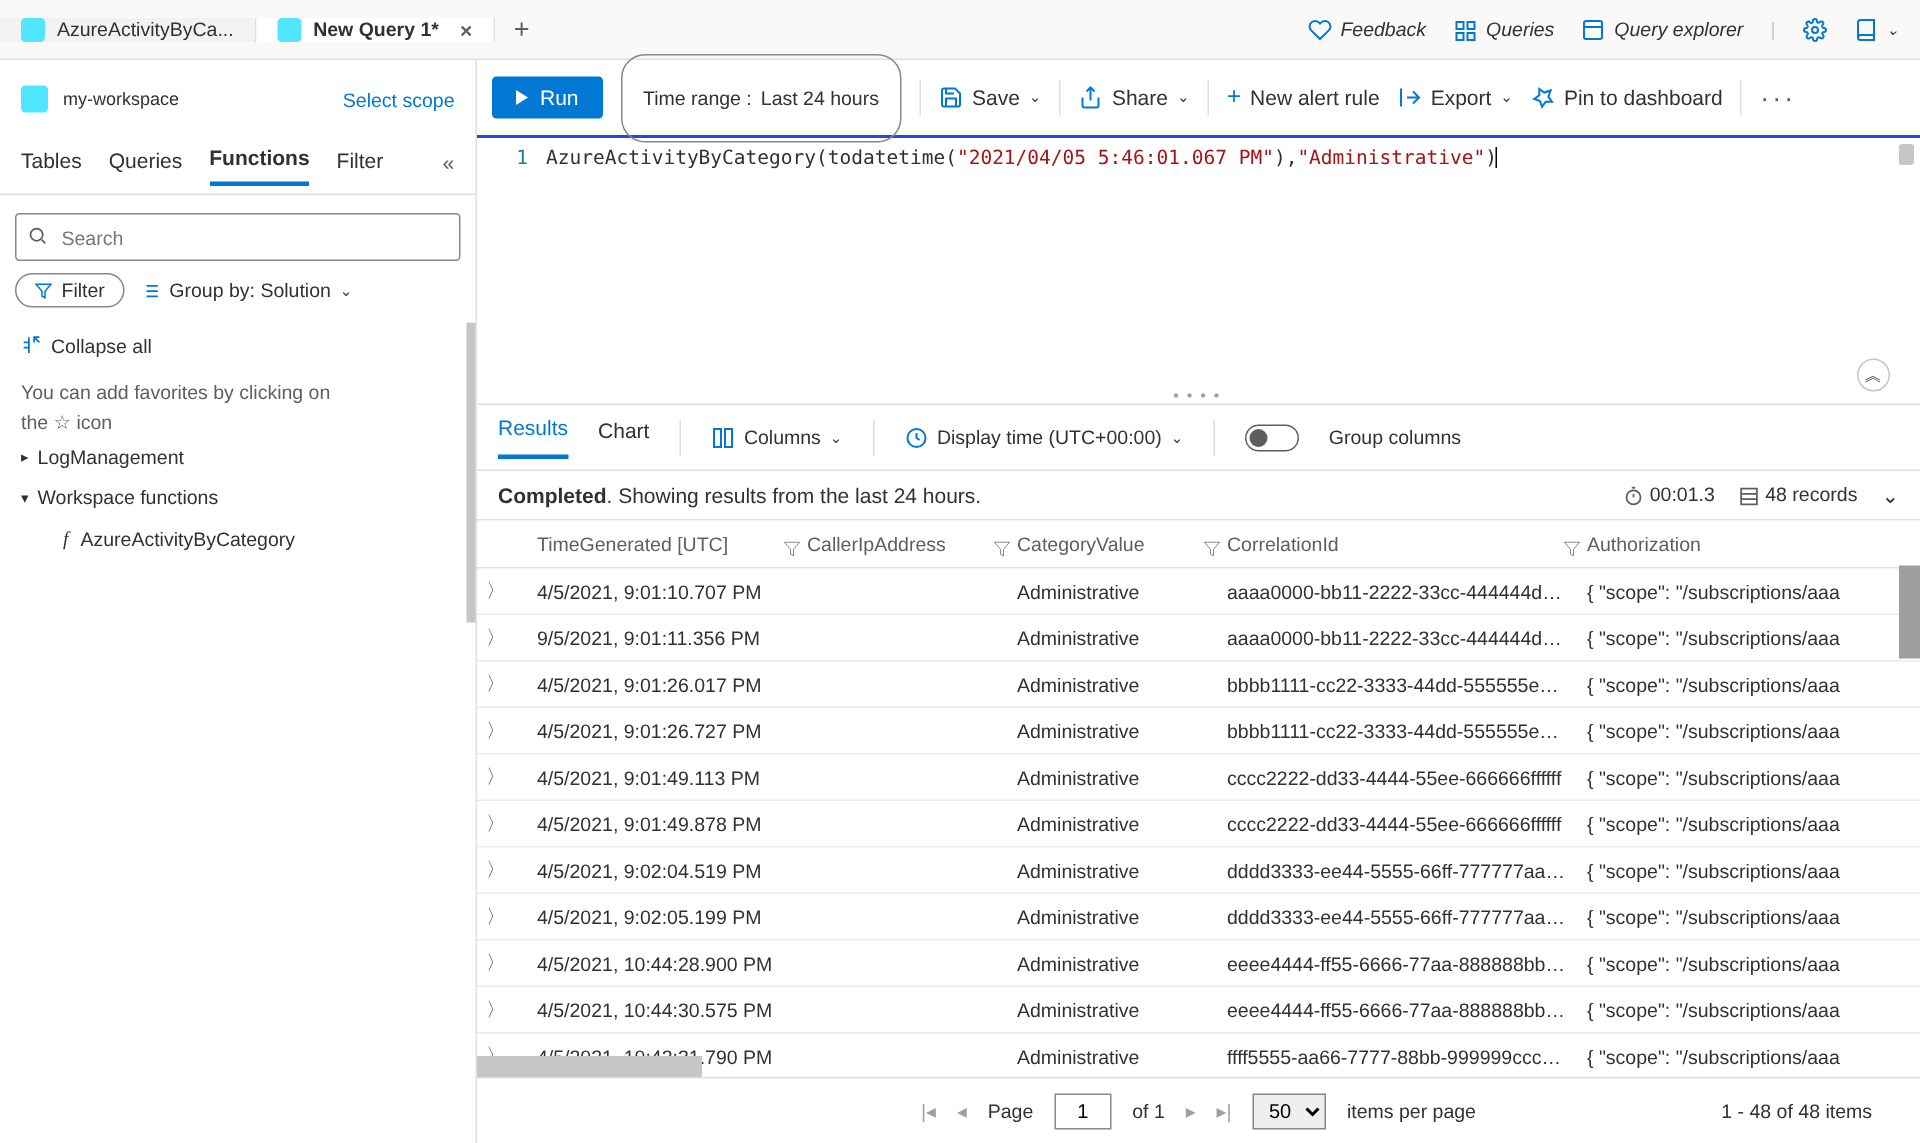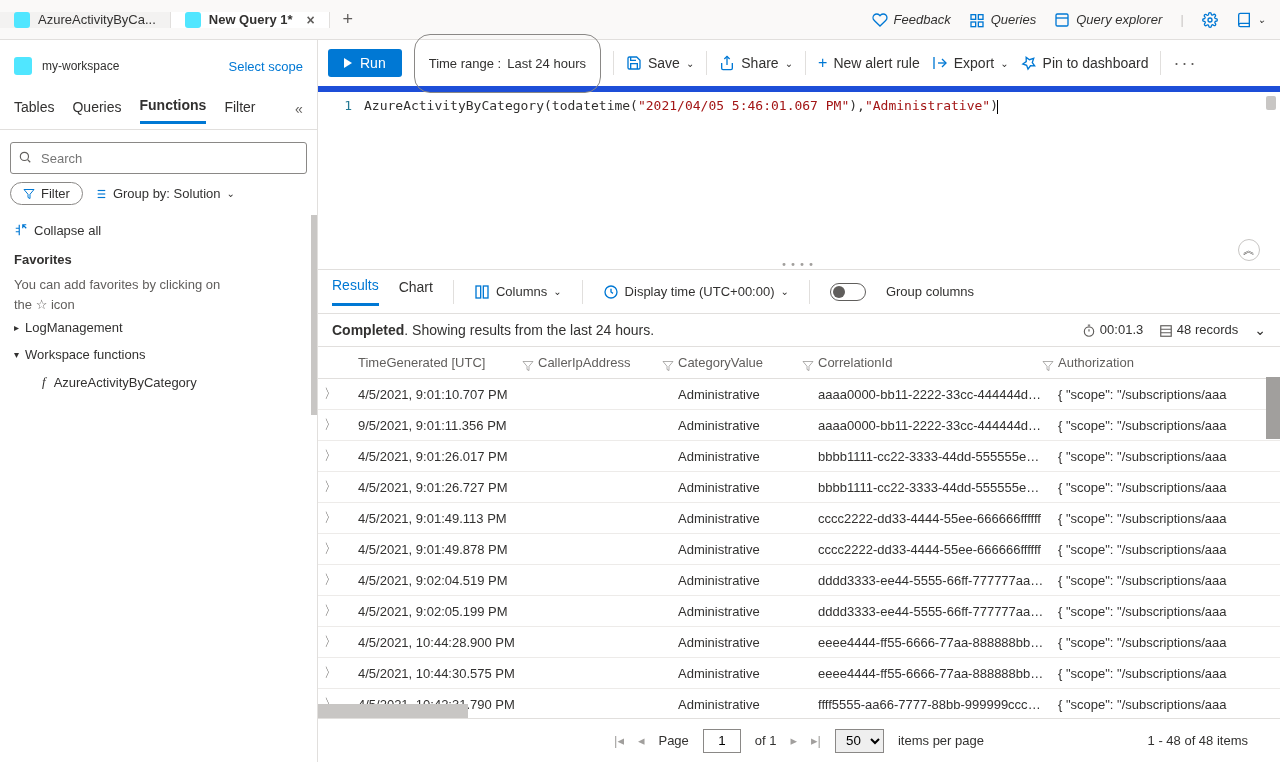--- a/index.html
+++ b/index.html
@@ -84,21 +84,21 @@
   .tree .node .caret { font-size:10px;}
   .tree .leaf { padding-left:28px; display:flex; align-items:center; gap:8px; padding-top:6px;}
   .fx { font-style:italic; font-family: "Times New Roman", serif;}
   .side-scrollbar {
     position:absolute; right:0; top:0; width:6px; height:200px; background:#c8c6c4;
   }
 
   
   .right-pane { flex:1; display:flex; flex-direction:column; position:relative;}
   .toolbar {
-    height:52px; display:flex; align-items:center; padding:0 10px; gap:12px; border-bottom:6px solid #1d4ed8;
+    height:52px; display:flex; align-items:center; padding:0 10px; gap:12px; border-bottom:2px solid #1d4ed8;
     font-size:14px;
   }
   .btn-run {
     background:#0078d4; color:#fff; border:none; border-radius:3px; padding:6px 16px;
     display:flex; align-items:center; gap:8px; font-size:14px; cursor:pointer;
   }
   .btn-run .tri {
     width:0;height:0;border-left:8px solid #fff;border-top:5px solid transparent;border-bottom:5px solid transparent;}
   .time-pill {
     border:1px solid #8a8886; border-radius:16px; padding:21px 14px; font-size:13px;
@@ -297,21 +297,20 @@
       </div>
     </div>
     <div class="tree">
       <div class="side-scrollbar"></div>
       <div class="collapse-all">
         <svg width="14" height="14" viewBox="0 0 24 24" fill="none" stroke="#0078d4" stroke-width="2">
             <path d="M9 3v18M3 9h6M3 15h6M15 3l6 6M21 3h-6v6"></path>
           </svg>
         <span>Collapse all</span>
       </div>
-      <h4>Favorites</h4>
       <div class="hint">
         <span>You can add favorites by clicking on</span><br>
         <span>the ☆ icon</span>
       </div>
       <div class="node">
         <span class="caret">▸</span>
         <span>LogManagement</span>
       </div>
       <div class="node">
         <span class="caret">▾</span>

